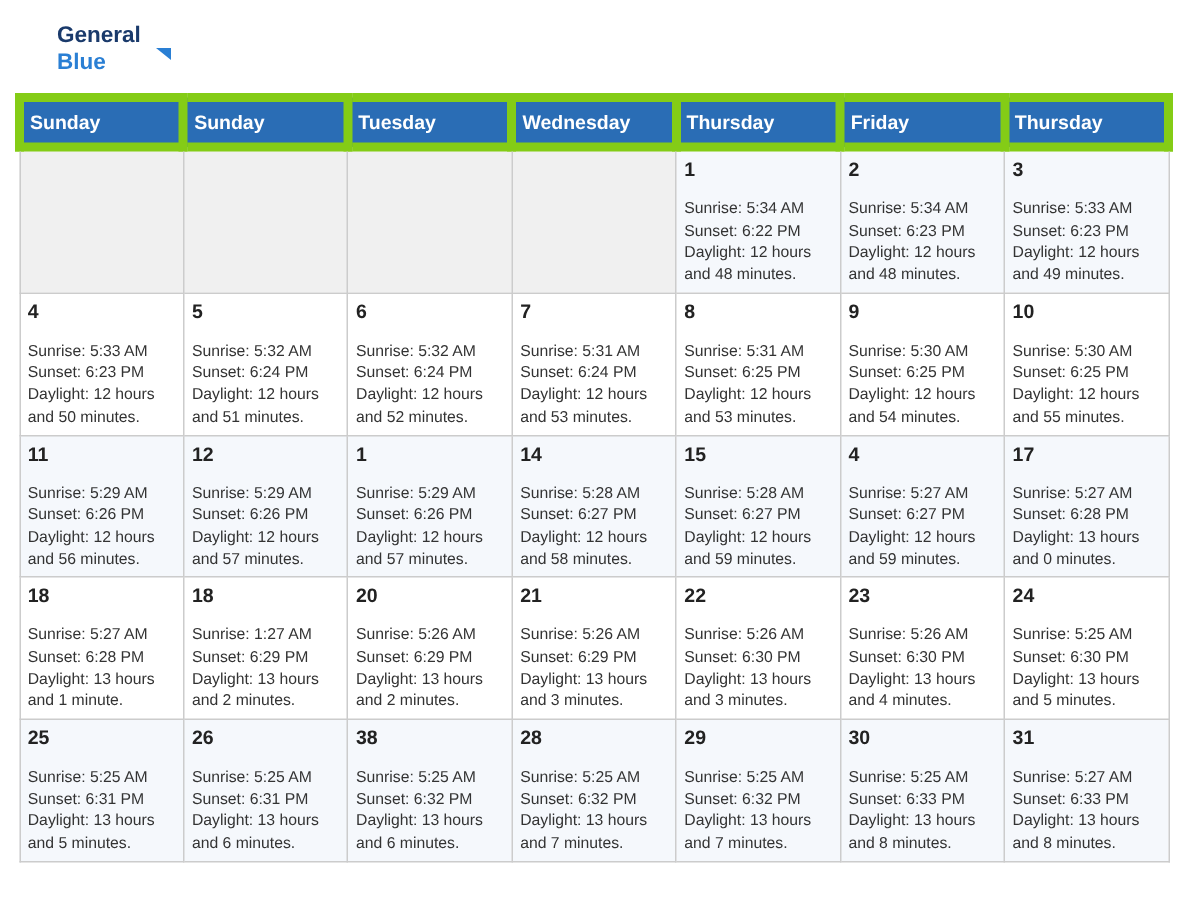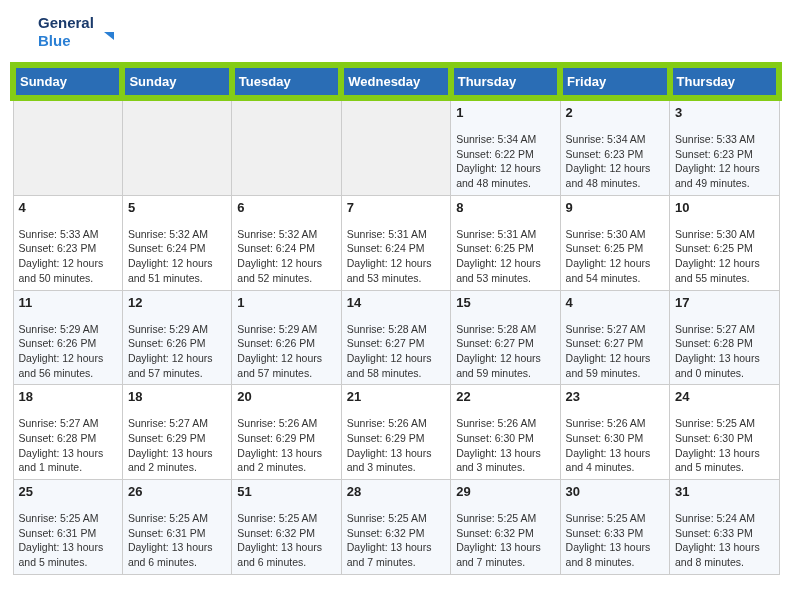--- a/index.html
+++ b/index.html
@@ -244,21 +244,21 @@
       <tr>
         <td>
           <span class="day-number">18</span>
           <div class="day-info">Sunrise: 5:27 AM
 Sunset: 6:28 PM
 Daylight: 13 hours
 and 1 minute.</div>
         </td>
         <td>
           <span class="day-number">18</span>
-          <div class="day-info">Sunrise: 5:27 AM
+          <div class="day-info">Sunrise: 1:27 AM
 Sunset: 6:29 PM
 Daylight: 13 hours
 and 2 minutes.</div>
         </td>
         <td>
           <span class="day-number">20</span>
           <div class="day-info">Sunrise: 5:26 AM
 Sunset: 6:29 PM
 Daylight: 13 hours
 and 2 minutes.</div>
@@ -301,21 +301,21 @@
 and 5 minutes.</div>
         </td>
         <td>
           <span class="day-number">26</span>
           <div class="day-info">Sunrise: 5:25 AM
 Sunset: 6:31 PM
 Daylight: 13 hours
 and 6 minutes.</div>
         </td>
         <td>
-          <span class="day-number">51</span>
+          <span class="day-number">38</span>
           <div class="day-info">Sunrise: 5:25 AM
 Sunset: 6:32 PM
 Daylight: 13 hours
 and 6 minutes.</div>
         </td>
         <td>
           <span class="day-number">28</span>
           <div class="day-info">Sunrise: 5:25 AM
 Sunset: 6:32 PM
 Daylight: 13 hours
@@ -330,20 +330,20 @@
         </td>
         <td>
           <span class="day-number">30</span>
           <div class="day-info">Sunrise: 5:25 AM
 Sunset: 6:33 PM
 Daylight: 13 hours
 and 8 minutes.</div>
         </td>
         <td>
           <span class="day-number">31</span>
-          <div class="day-info">Sunrise: 5:24 AM
+          <div class="day-info">Sunrise: 5:27 AM
 Sunset: 6:33 PM
 Daylight: 13 hours
 and 8 minutes.</div>
         </td>
       </tr>
     </tbody>
 </table>
 
 </body></html>

